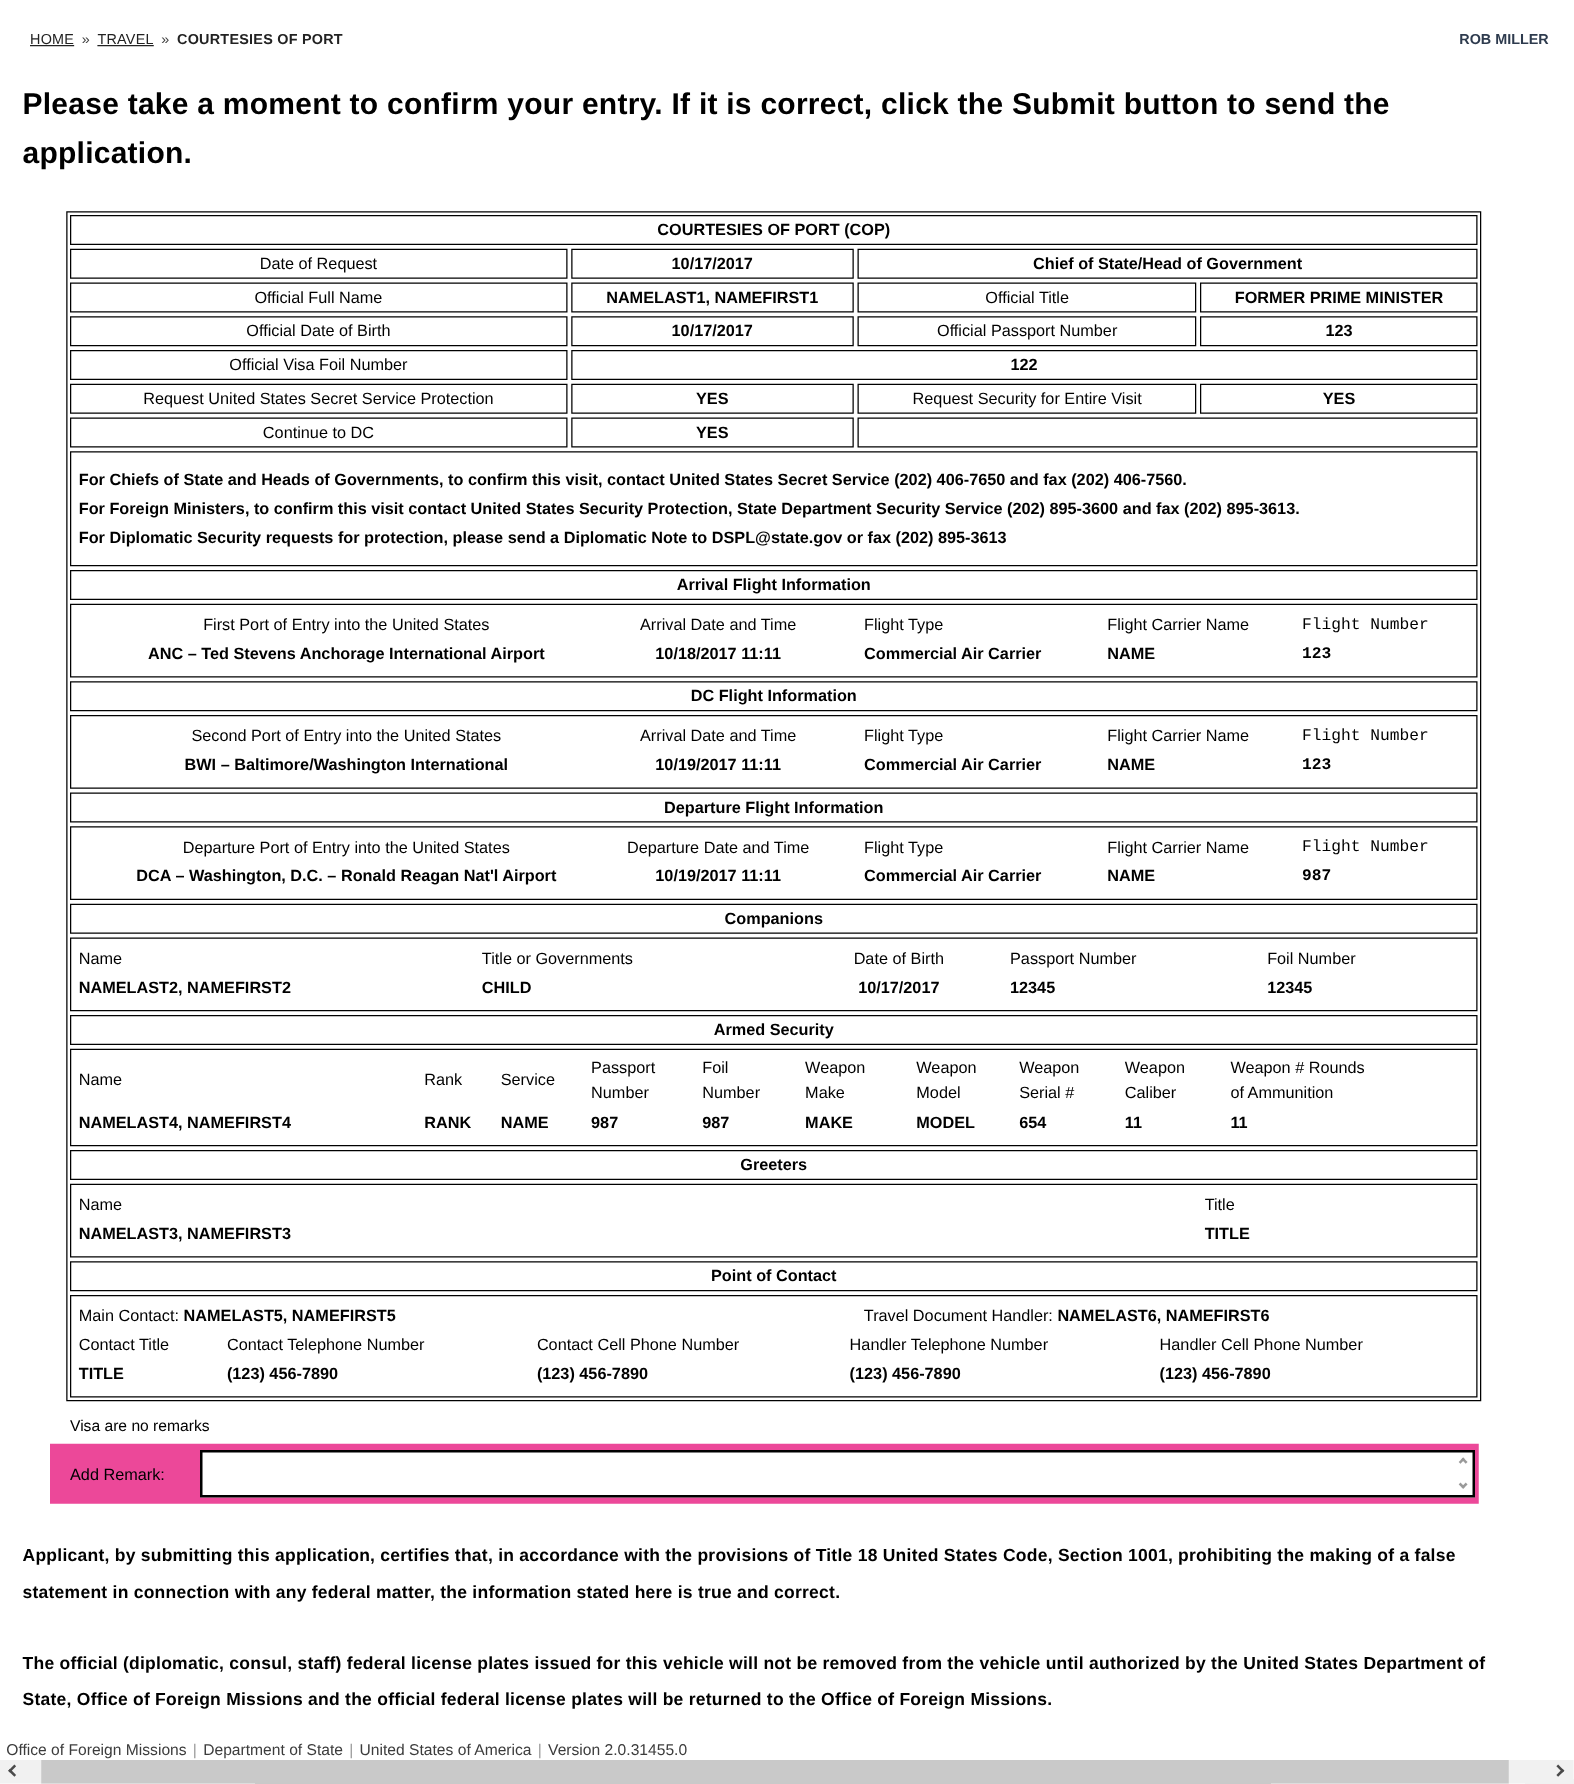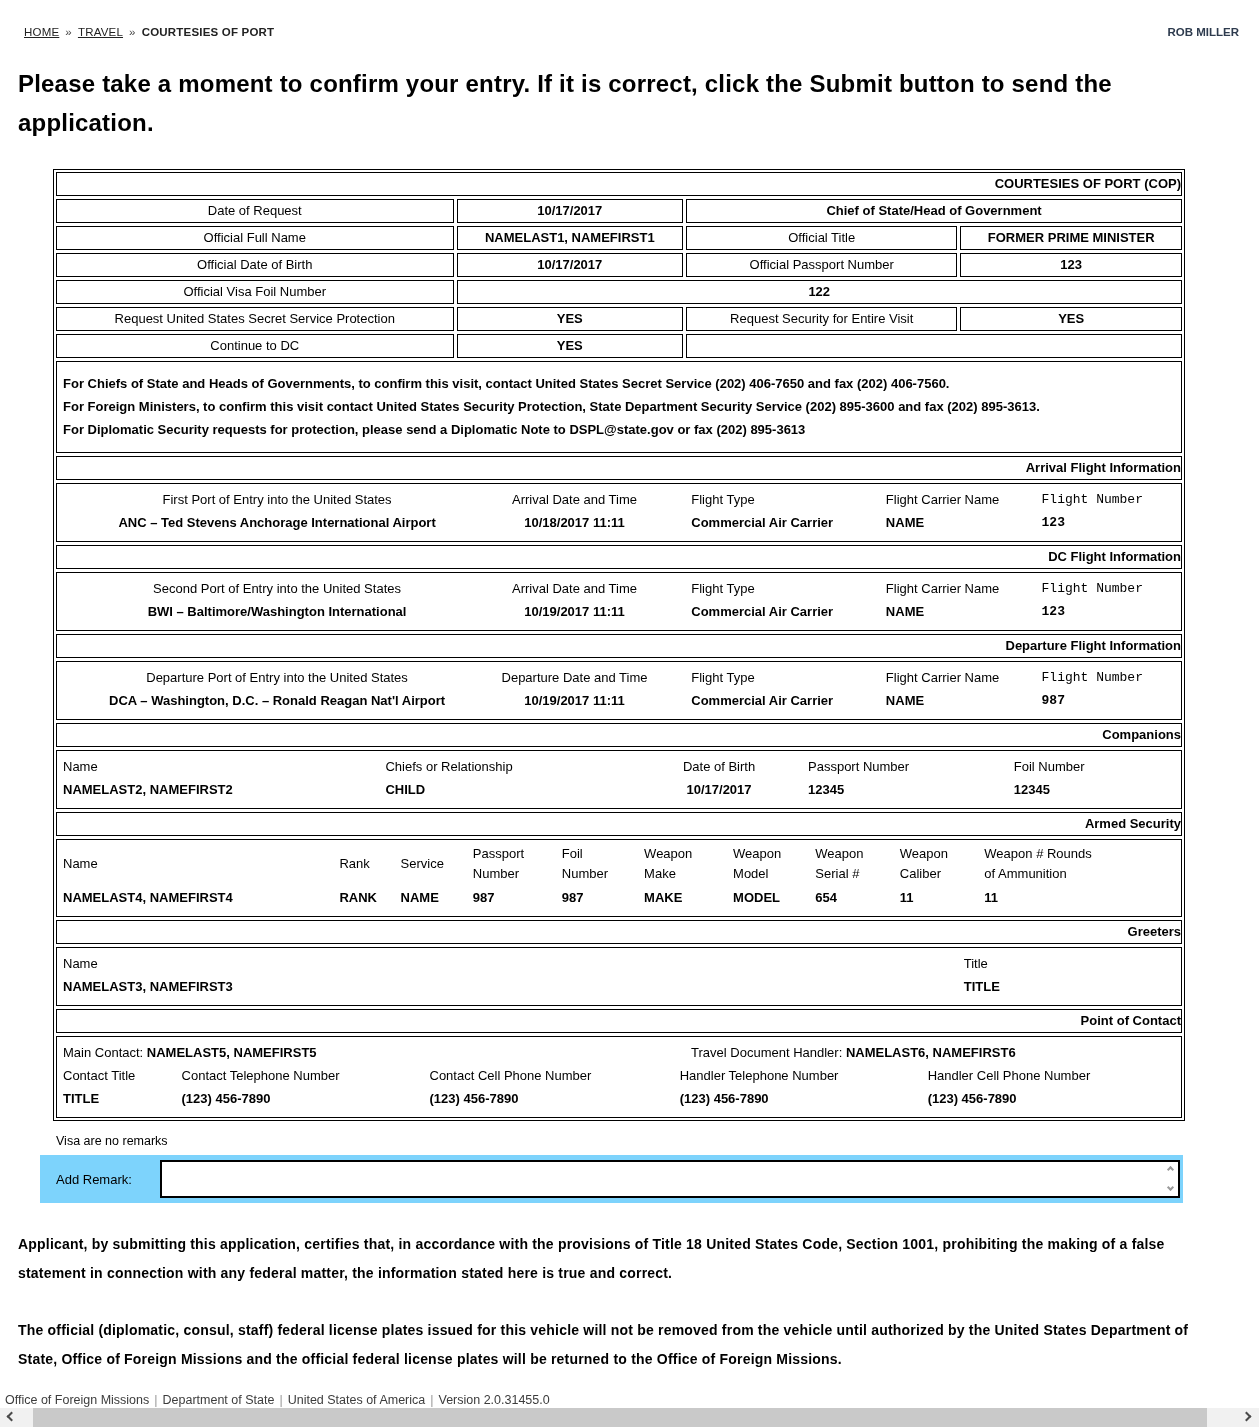--- a/index.html
+++ b/index.html
@@ -18,21 +18,21 @@
   .username { font-size:11.5px; font-weight:bold; color:#2e3b4e; }
 
   h1.confirm { font-size:24px; font-weight:bold; margin:26px 30px 0 18px;
     line-height:39px; max-width:1205px; letter-spacing:.2px; }
 
   
   .cop { margin:27px 0 0 53px; width:1132px; border:1px solid #000; padding:2px;
     display:flex; flex-direction:column; gap:3px; }
   .band { border:1px solid #000; }
   .noborder { border:none; }
-  .section-head { text-align:right; font-weight:bold; padding:3px 0 4px; }
+  .section-head { text-align:center; font-weight:bold; padding:3px 0 4px; }
 
   .kvrow { display:grid; grid-template-columns:400fr 228fr 273fr 223fr; gap:3px; }
   .kvcell { border:1px solid #000; padding:3px 4px 4px; min-height:23px;text-align:center; }
   .kvcell.val, b, .bold { font-weight:bold; }
   .span2 { grid-column:span 2; }
   .span3 { grid-column:span 3; }
 
   .notice { padding:10px 6px 11px; font-weight:bold; line-height:23px; }
 
   .rowline { display:flex; line-height:23px; }
@@ -55,21 +55,21 @@
   .pre { white-space:pre-line; }
   
   .gc1{width:81%;} .gc2{flex:1;}
   
   .pc1{width:10.3%;} .pc2{width:22.3%; padding-left:4px;} .pc3{width:22.5%; padding-left:4px;}
   .pc4{width:22.3%; padding-left:4px;} .pc5{flex:1; padding-left:4px;}
   .pm1{width:55.4%;} .pm2{flex:1; padding-left:12px;}
 
   
   .no-remarks { margin:13px 0 0 56px; font-size:12.5px; }
-  .remark-band { margin:7px 0 0 40px; width:1143px; height:48px; background:#7dd3fc;
+  .remark-band { margin:7px 0 0 40px; width:1143px; height:48px; background:#ec4899;
     display:flex; align-items:center; padding-left:16px; }
   .remark-label { width:104px; font-size:13px; }
   .ta-wrap { width:1020px; height:38px; background:#fff; border:2px solid #000;
     display:flex; }
   .ta-wrap textarea { flex:1; border:none; outline:none; resize:none;
     font-family:"Liberation Sans", sans-serif; font-size:13px; padding:3px 5px; background:transparent; }
   .ta-scroll { width:16px; display:flex; flex-direction:column; justify-content:space-between;
     align-items:center; padding:5px 0 6px; }
   .chv { display:inline-block; width:7px; height:7px; border-top:2px solid #4a4a4a;
     border-right:2px solid #4a4a4a; }
@@ -197,21 +197,21 @@
       <div class="fc3">Commercial Air Carrier</div>
       <div class="fc4">NAME</div>
       <div class="fc5">987</div>
     </div>
   </div>
 
   <div class="band section-head">Companions</div>
   <div class="band databand">
     <div class="rowline lblrow">
       <div class="cc1">Name</div>
-      <div class="cc2">Chiefs or Relationship</div>
+      <div class="cc2">Title or Governments</div>
       <div class="cc3">Date of Birth</div>
       <div class="cc4">Passport Number</div>
       <div class="cc5">Foil Number</div>
     </div>
     <div class="rowline valrow">
       <div class="cc1">NAMELAST2, NAMEFIRST2</div>
       <div class="cc2">CHILD</div>
       <div class="cc3">10/17/2017</div>
       <div class="cc4">12345</div>
       <div class="cc5">12345</div>

